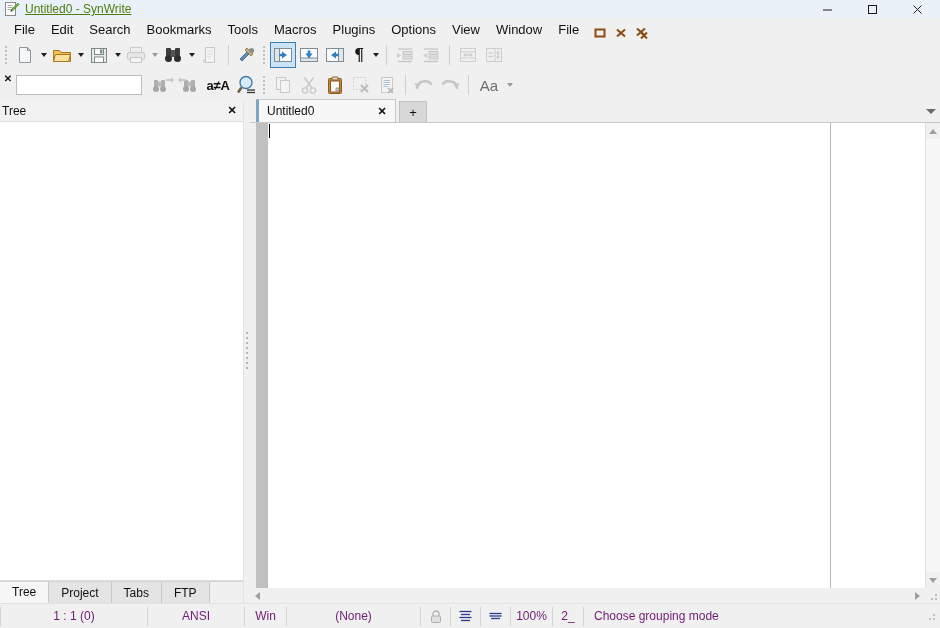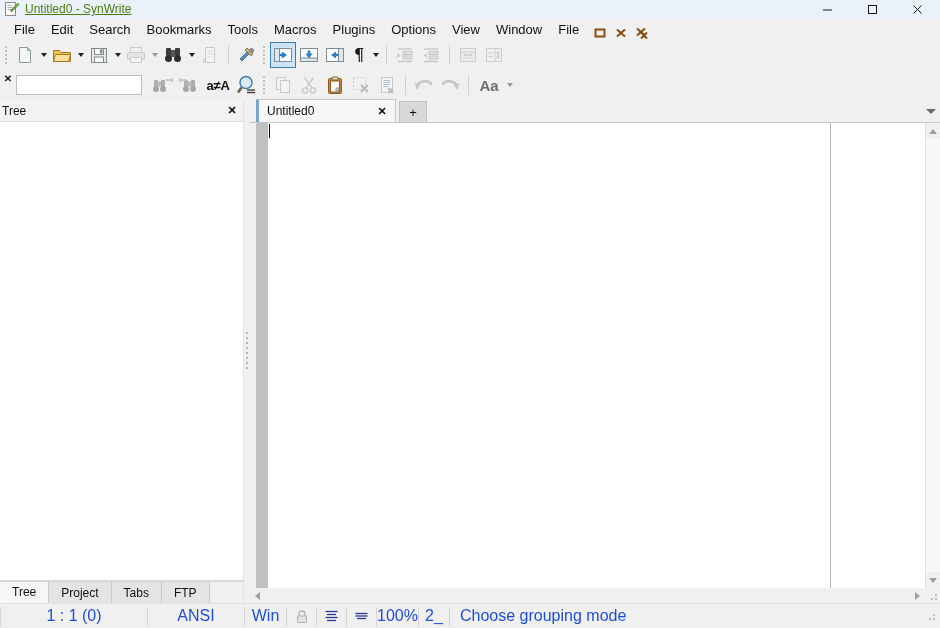--- a/index.html
+++ b/index.html
@@ -403,22 +403,22 @@
     display: flex;
     align-items: center;
     border-top: 1px solid #e2e2e2;
   }
   .sb-cell {
     height: 19px;
     display: flex;
     align-items: center;
     justify-content: center;
     border-right: 1px solid #d4d4d4;
-    font-size: 16px;
-    color: #1d4ed8;
+    font-size: 12px;
+    color: #701a75;
     padding: 0 4px;
     white-space: nowrap;
   }
   .sb-cell.first { border-left: 1px solid #d4d4d4; }
   .sb-cell.icon { width: 30px; }
   .sb-cell.grow { flex: 1 1 auto; justify-content: flex-start; padding-left: 10px; border-right: none; }
   .sb-grip {
     width: 14px; height: 14px;
     position: relative;
     margin-right: 2px;
@@ -747,21 +747,21 @@
     <div class="tb-btn">
       <svg width="22" height="20" viewBox="0 0 22 20" opacity="0.4">
         <path d="M18 13 C18 6, 7 4, 4 9" fill="none" stroke="#8c8c8c" stroke-width="2.6" stroke-linecap="round"></path>
         <path d="M18 14 l2.5 -6 l-6 1.5 z" fill="#8c8c8c"></path>
       </svg>
     </div>
 
     <div class="tb-sep"></div>
 
     <div class="tb-btn" style="width:30px;flex:0 0 30px;">
-      <span style="font-size:15px;font-weight:bold;color:#6e6e6e;">Aa</span>
+      <span style="font-size:15px;font-weight:normal;color:#6e6e6e;">Aa</span>
     </div>
     <div class="tb-arrow dim">
         <i></i>
       </div>
   </div>
 
   <div class="body">
 
     <div class="leftdock">
       <div class="dock-header">
@@ -826,20 +826,21 @@
           </svg>
         </div>
       </div>
     </div>
   </div>
 
   <div class="statusbar">
     <div class="sb-cell first" style="width:148px;">1 : 1 (0)</div>
     <div class="sb-cell" style="width:97px;">ANSI</div>
     <div class="sb-cell" style="width:42px;">Win</div>
+    <div class="sb-cell" style="width:134px;">(None)</div>
     <div class="sb-cell icon">
       <svg width="14" height="15" viewBox="0 0 14 15" opacity="0.55">
         <path d="M4 7 V5 a3 3 0 0 1 6 0 V7" fill="none" stroke="#7a7a7a" stroke-width="1.3"></path>
         <rect x="2.5" y="7" width="9" height="6.5" rx="1" fill="#d6d6d6" stroke="#7a7a7a"></rect>
       </svg>
     </div>
     <div class="sb-cell icon">
       <svg width="15" height="14" viewBox="0 0 15 14">
         <line x1="1.5" y1="2.5" x2="13.5" y2="2.5" stroke="#2b3a8f" stroke-width="1.3"></line>
         <line x1="3" y1="5.5" x2="12" y2="5.5" stroke="#2b3a8f" stroke-width="1.3"></line>

